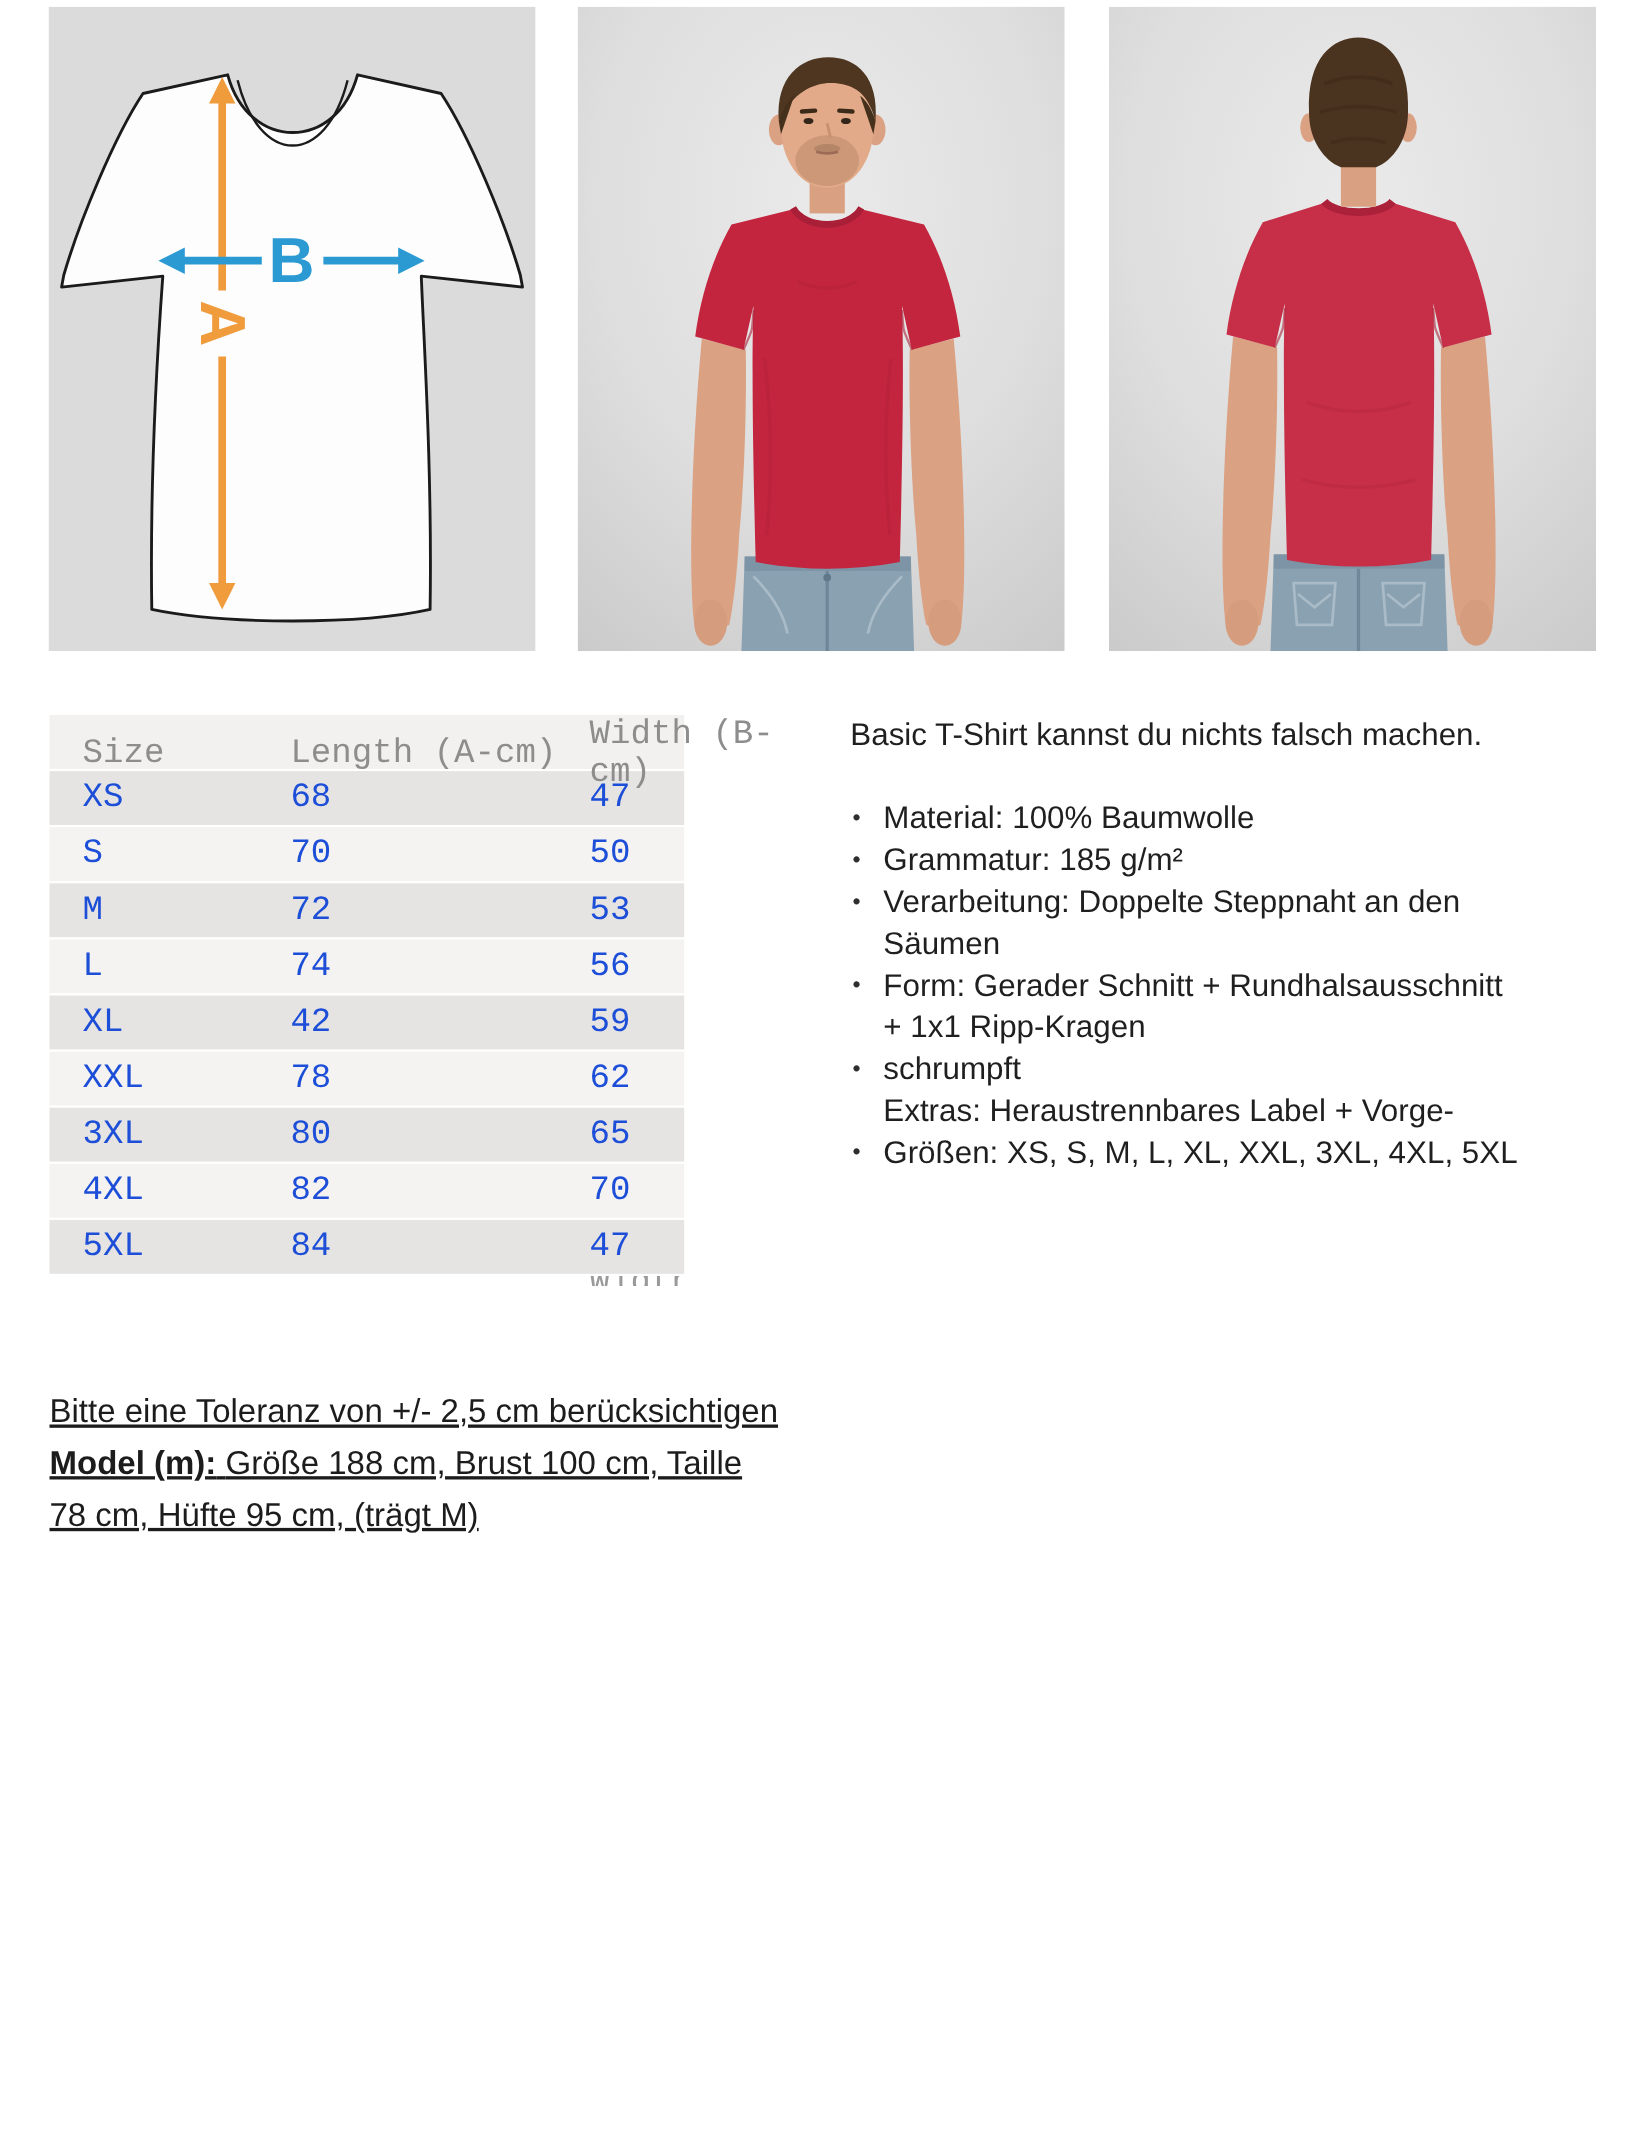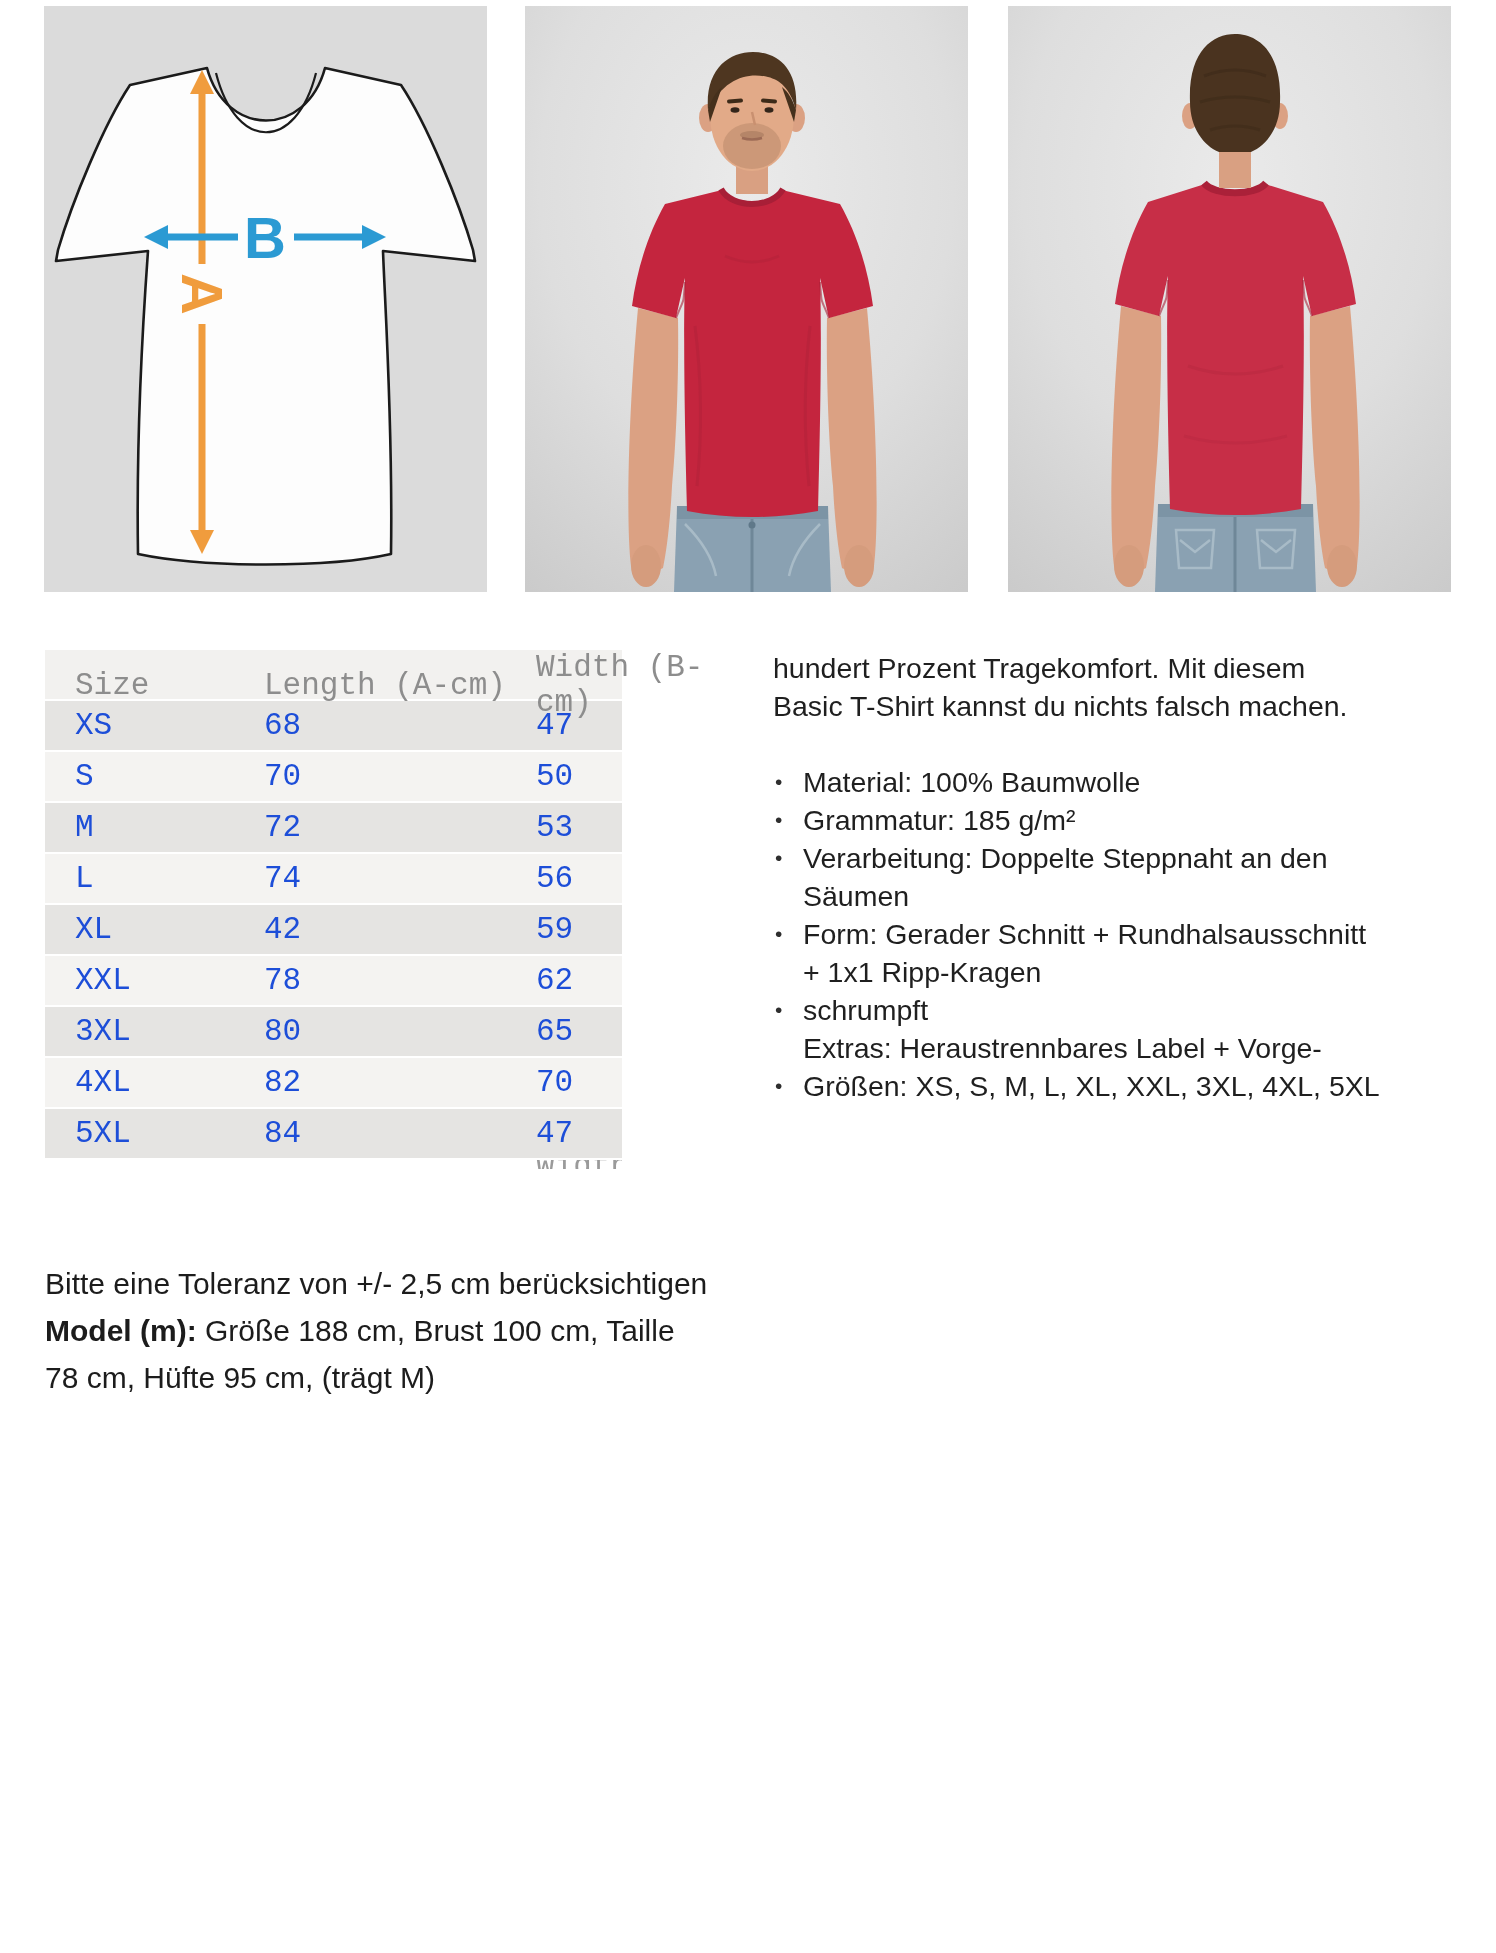--- a/index.html
+++ b/index.html
@@ -38,21 +38,21 @@
   }
   .description .line { white-space:nowrap; }
   .desc-gap { height:38px; }
   .bullet-item { display:grid; grid-template-columns:30px 1fr; }
   .bullet-dot { font-size:21px; line-height:38px; color:#2e2e2e; padding-left:2px; }
   .bullet-text .line { white-space:nowrap; }
 
   
   .bottom-note {
     position:absolute; left:45px; top:1260px; width:640px;
-    font-size:30px; line-height:47px; color:#1c1c1c;
+    font-size:30px; line-height:47px; color:#1c1c1c;text-decoration:underline;
   }
   .bottom-note .line { white-space:nowrap; }
   .bold { font-weight:bold; }
 </style>
 </head>
 <body>
 
 <div class="stage">
 
   <div class="panel" id="panel-diagram">
@@ -272,21 +272,20 @@
     <div class="clip-strip">
       <div class="trow">
         <div>Size</div>
         <div>Length (A-cm)</div>
         <div>Width (B-cm)</div>
       </div>
     </div>
   </div>
 
   <div class="description">
-    <div class="line">hundert Prozent Tragekomfort. Mit diesem</div>
     <div class="line">Basic T-Shirt kannst du nichts falsch machen.</div>
     <div class="desc-gap"></div>
 
     <div class="bullet-item">
       <span class="bullet-dot">•</span>
       <div class="bullet-text">
           <div class="line">Material: 100% Baumwolle</div>
         </div>
     </div>
     <div class="bullet-item">

